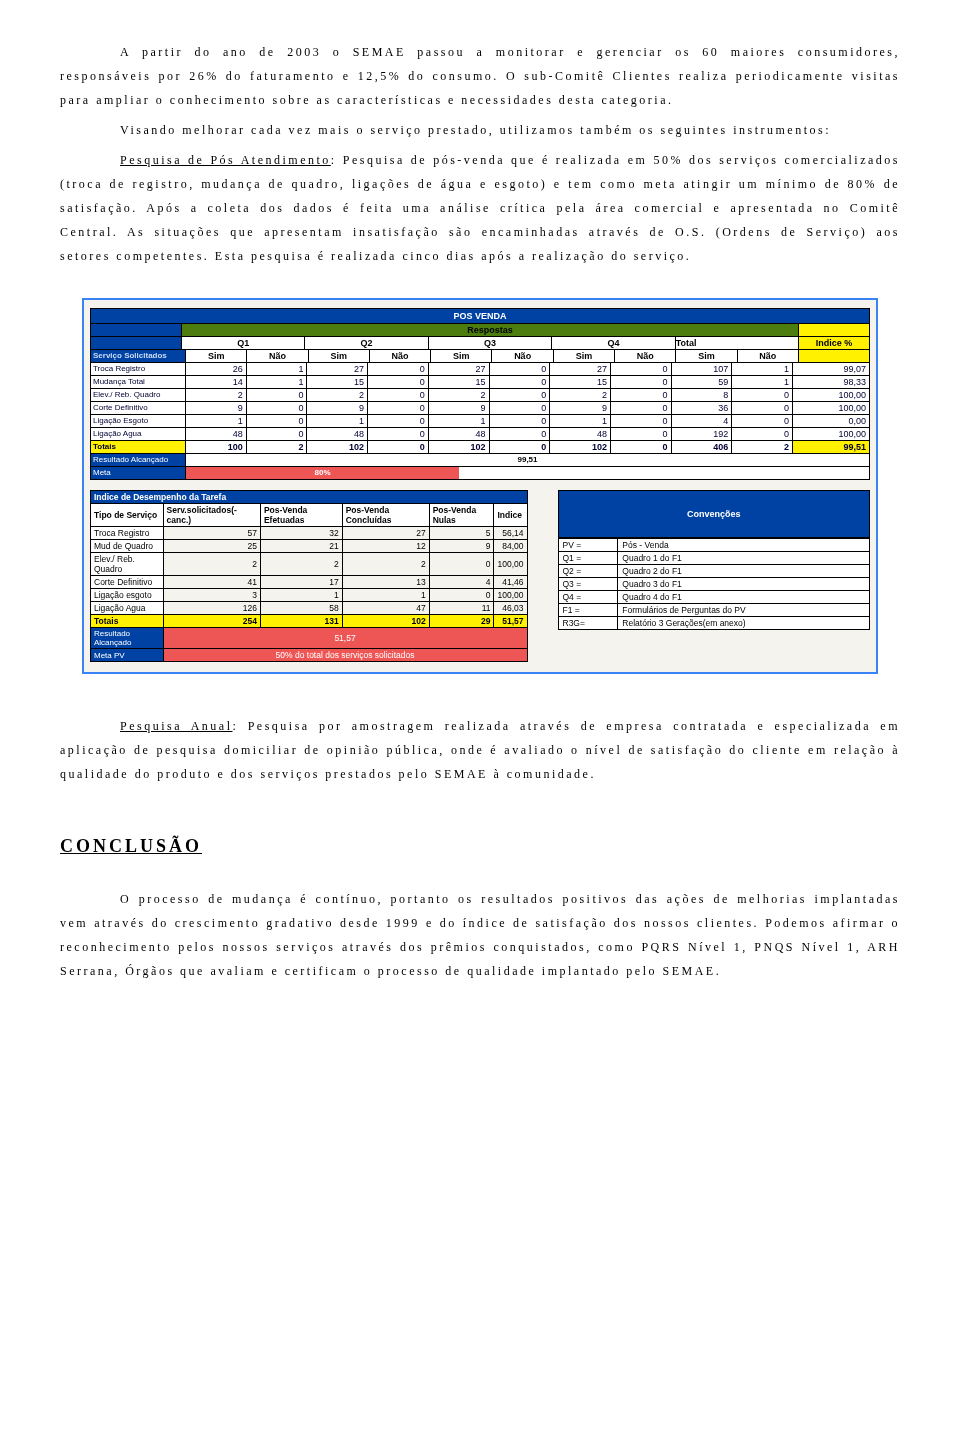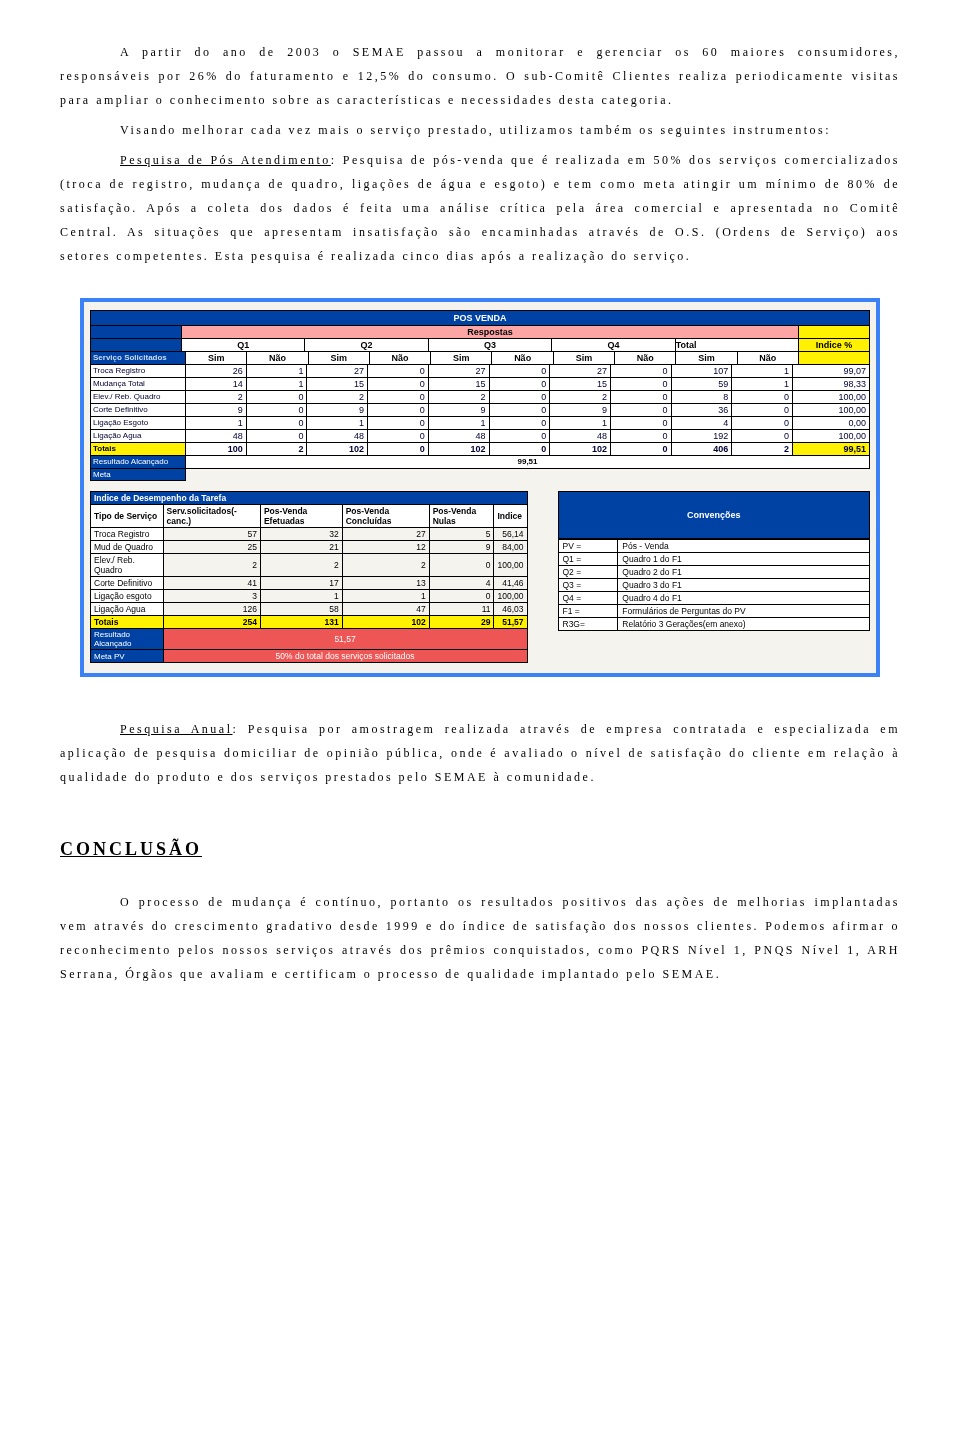--- a/index.html
+++ b/index.html
@@ -31,21 +31,21 @@
   }
 
   
   .chart-block {
     margin: 30px auto 40px auto;
     width: 780px;
     font-family: Arial, Helvetica, sans-serif;
     font-size: 9px;
     background: #f4f3ee;
     padding: 8px 6px 10px 6px;
-    border: 4px solid #3b82f6;
+    border: 2px solid #3b82f6;
   }
 
   .pos-title {
     background: #0042a3;
     color: #fff;
     text-align: center;
     font-weight: bold;
     padding: 2px 0;
     border: 1px solid #000;
   }
@@ -63,21 +63,21 @@
     font-weight: bold;
   }
   .respostas-row .label-cell {
     flex: 0 0 90px;
     background: #0042a3;
     border: 1px solid #000;
     border-top: none;
   }
   .respostas-row .respostas-banner {
     flex: 1;
-    background: #fca5a5;
+    background: #4d7c0f;
     text-align: center;
     border: 1px solid #000;
     border-top: none;
     border-left: none;
     padding: 1px 0;
   }
   .respostas-row .indice-head1 {
     flex: 0 0 70px;
     background: #fff100;
     border: 1px solid #000;
@@ -276,20 +276,23 @@
     </div>
 
     <div class="footer-row">
       <div class="lab">Resultado Alcançado</div>
       <div class="bar">
           <div class="fill">99,51</div>
         </div>
     </div>
     <div class="footer-row">
       <div class="lab">Meta</div>
+      <div class="bar meta">
+          <div class="fill">80%</div>
+        </div>
     </div>
 
     <div class="lower-wrap">
       <div class="lower-left">
         <table class="table2">
           <tbody>
               <tr>
                 <th class="title" colspan="6">Indice de Desempenho da Tarefa</th>
               </tr>
           <tr>

